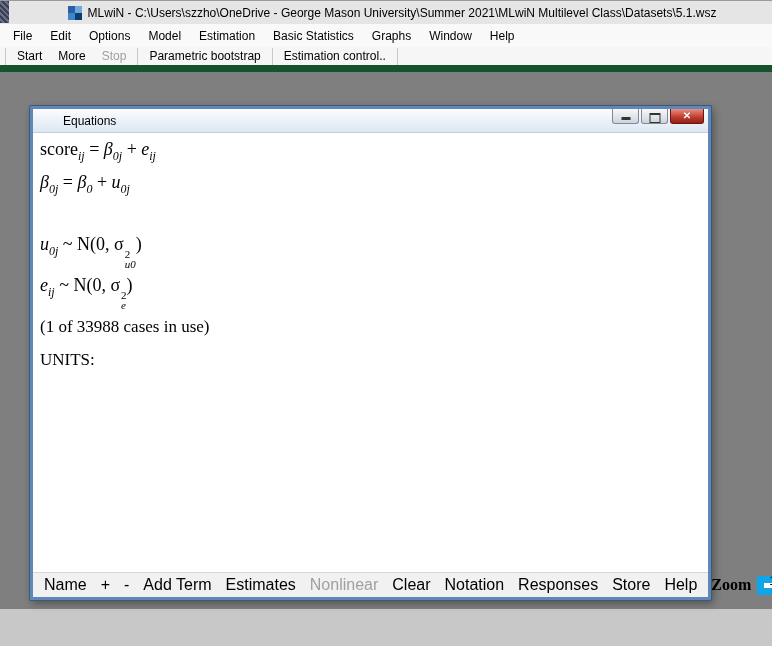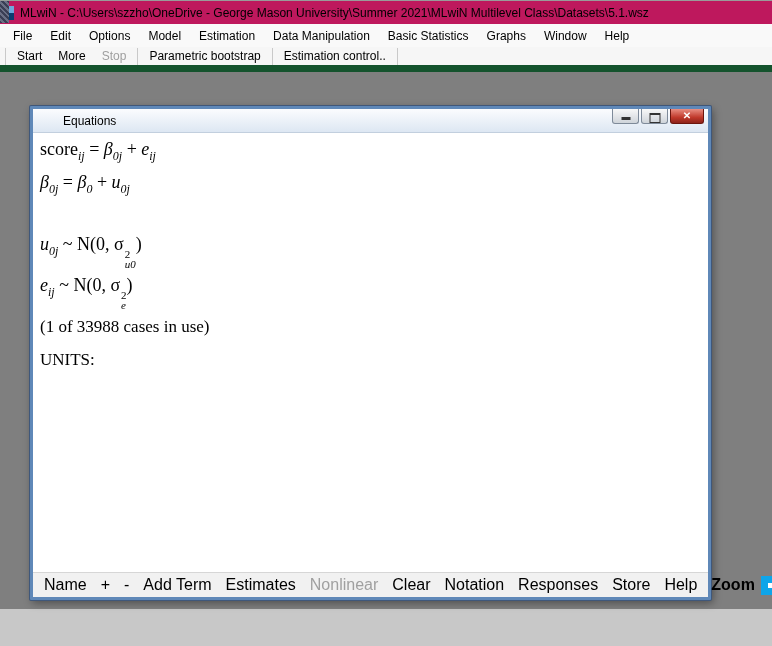--- a/index.html
+++ b/index.html
@@ -10,21 +10,21 @@
     font-family:"Liberation Sans", sans-serif;
     -webkit-font-smoothing:antialiased;
   }
 
   
   .app { position:absolute; left:0; top:0; width:772px; height:608px; background:#7f7f7f; border-top:1px solid #9a9a9a; }
 
   .corner-artifact { position:absolute; left:0; top:0; width:9px; height:22px;
     background:repeating-linear-gradient(45deg,#3a3f55 0 2px,#6a7085 2px 4px); }
 
-  .titlebar { height:23px; background:#be185d; display:flex; align-items:center; padding-left:0; gap:6px; }
+  .titlebar { height:23px; background:#e5e5e5; display:flex; align-items:center; padding-left:12px; gap:6px;justify-content:center; }
   .app-icon { width:14px; height:14px; display:grid; grid-template-columns:7px 7px; grid-template-rows:7px 7px; flex:0 0 auto; }
   .app-icon i:nth-child(1){ background:#2a5fa8; } .app-icon i:nth-child(2){ background:#6fa8dc; }
   .app-icon i:nth-child(3){ background:#3d85c6; } .app-icon i:nth-child(4){ background:#0b3d70; }
   .title-text { font-size:12px; color:#000; white-space:nowrap; }
 
   .menubar { height:23px; background:#f9f9f9; display:flex; align-items:center; padding-left:4px; }
   .menu-item { font-size:12px; padding:3px 9px; color:#000; cursor:default; }
 
   .toolbar { height:25px; background:#f6f6f6; display:flex; align-items:center; padding-left:2px; border-bottom:7px solid #14532d; }
   .tool-item { font-size:12px; padding:3px 8px; color:#000; cursor:default; }
@@ -59,21 +59,21 @@
   .indent { padding-left:66px; }
   sub { font-size:12px; line-height:0; }
   .it { font-style:italic; }
   .supsub { display:inline-flex; flex-direction:column; align-items:flex-start;
     font-size:11px; line-height:10px; vertical-align:-8px; margin-left:1px; white-space:pre; }
 
   .eq-toolbar { position:absolute; left:0; right:0; bottom:0; height:25px; background:#f1f1f1;
     border-top:1px solid #d6d6d6; display:flex; align-items:center; padding:0 4px; }
   .eqtb-item { font-size:16px; padding:0 7px; color:#000; cursor:default; white-space:nowrap; }
   .eqtb-item.disabled { color:#a0a0a0; }
-  .eqtb-item.bold { font-weight:bold; padding-right:4px; }
+  .eqtb-item.bold { font-weight:bold; padding-right:4px;font-family:Liberation Serif, serif; }
   .zoom-combo { display:flex; align-items:flex-end; height:19px; background:#fff; border:7px solid #0ea5e9; margin-left:2px; }
   .zoom-value { width:48px; padding-left:5px; font-size:12px; }
   .zoom-arrow { width:14px; height:100%; display:flex; align-items:center; justify-content:center; font-size:8px; color:#444; }
 </style>
 </head>
 <body>
 
 <div class="app">
 
   <div class="titlebar">
@@ -86,21 +86,20 @@
       </div>
     <div class="title-text">MLwiN - C:\Users\szzho\OneDrive - George Mason University\Summer 2021\MLwiN Multilevel Class\Datasets\5.1.wsz</div>
   </div>
 
   <div class="menubar">
     <div class="menu-item">File</div>
     <div class="menu-item">Edit</div>
     <div class="menu-item">Options</div>
     <div class="menu-item">Model</div>
     <div class="menu-item">Estimation</div>
-    <div class="menu-item">Data Manipulation</div>
     <div class="menu-item">Basic Statistics</div>
     <div class="menu-item">Graphs</div>
     <div class="menu-item">Window</div>
     <div class="menu-item">Help</div>
   </div>
 
   <div class="toolbar">
     <div class="tb-sep"></div>
     <div class="tool-item">Start</div>
     <div class="tool-item">More</div>

